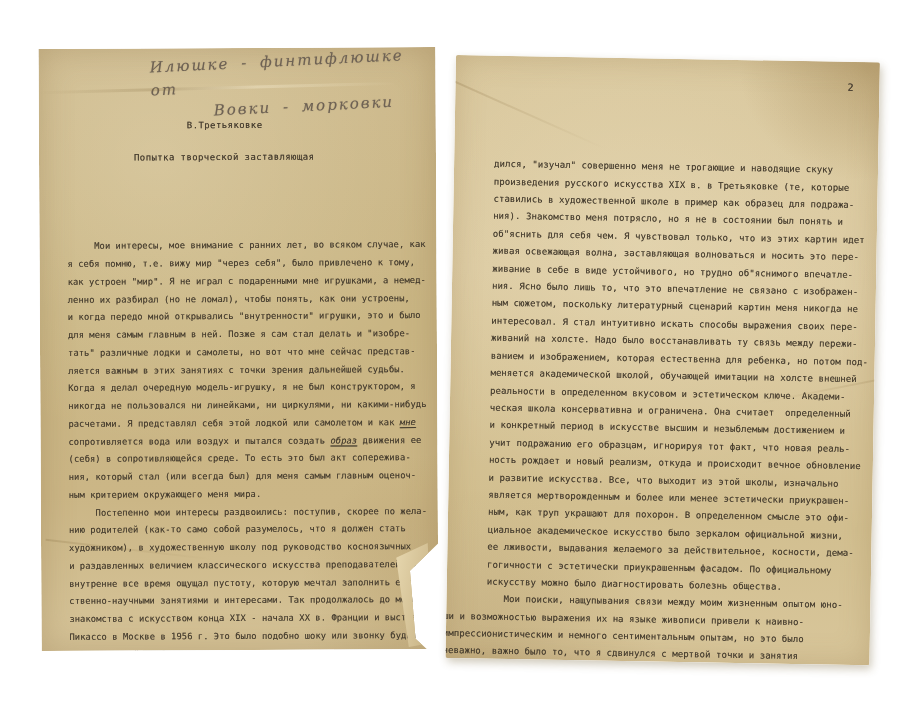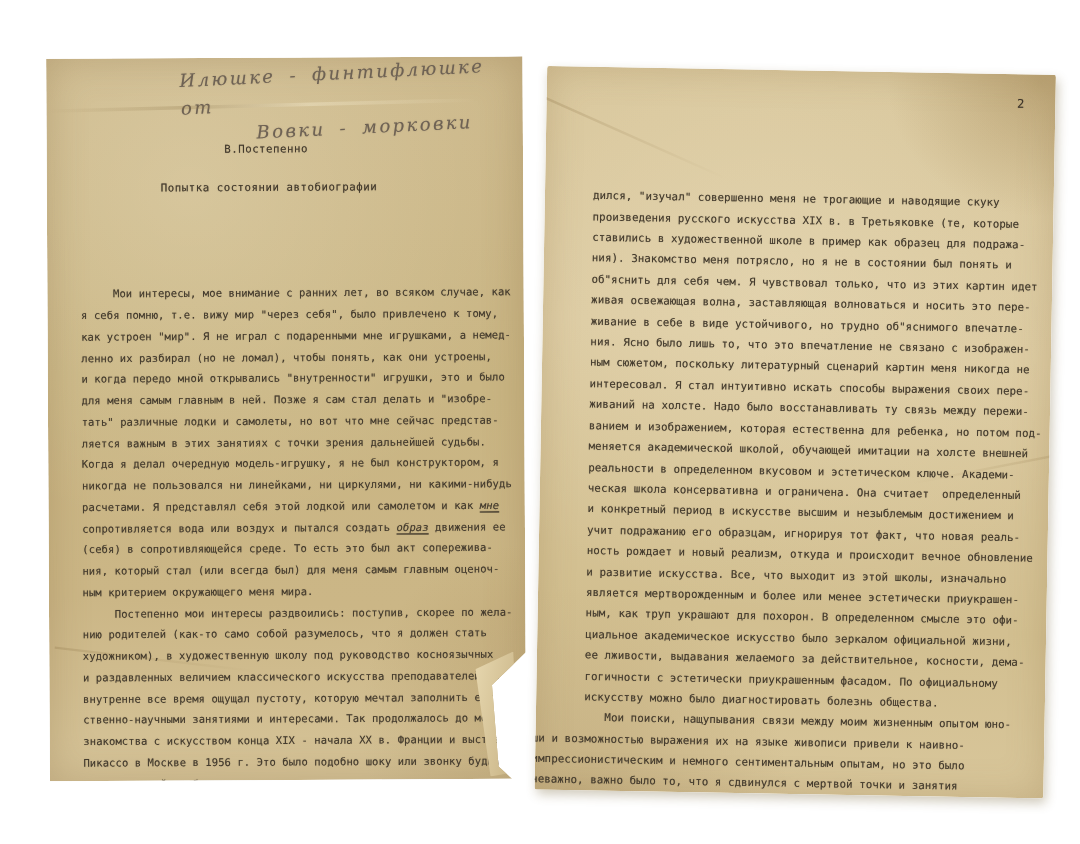--- a/index.html
+++ b/index.html
@@ -95,22 +95,22 @@
 </head>
 <body>
 
 <div class="scene">
 
   <div class="page page-left">
     <div class="inscription">
       <div class="ins1">Илюшке - финтифлюшке от</div>
       <div class="ins2">Вовки - морковки</div>
     </div>
-    <div class="author">В.Постепенно</div>
-    <div class="title">Попытка состоянии автобиографии</div>
+    <div class="author">В.Третьяковке</div>
+    <div class="title">Попытка творческой заставляющая</div>
     <div class="typebody body1">
       
     <div class="tline"><span>     Мои интересы, мое внимание с ранних лет, во всяком случае, как</span></div><div class="tline"><span>я себя помню, т.е. вижу мир "через себя", было привлечено к тому,</span></div><div class="tline"><span>как устроен "мир". Я не играл с подаренными мне игрушками, а немед-</span></div><div class="tline"><span>ленно их разбирал (но не ломал), чтобы понять, как они устроены,</span></div><div class="tline"><span>и когда передо мной открывались "внутренности" игрушки, это и было</span></div><div class="tline"><span>для меня самым главным в ней. Позже я сам стал делать и "изобре-</span></div><div class="tline"><span>тать" различные лодки и самолеты, но вот что мне сейчас представ-</span></div><div class="tline"><span>ляется важным в этих занятиях с точки зрения дальнейшей судьбы.</span></div><div class="tline"><span>Когда я делал очередную модель-игрушку, я не был конструктором, я</span></div><div class="tline"><span>никогда не пользовался ни линейками, ни циркулями, ни какими-нибудь</span></div><div class="tline"><span>расчетами. Я представлял себя этой лодкой или самолетом и как </span><span class="u">мне</span><span></span></div><div class="tline"><span>сопротивляется вода или воздух и пытался создать </span><span class="u">образ</span><span> движения ее</span></div><div class="tline"><span>(себя) в сопротивляющейся среде. То есть это был акт сопережива-</span></div><div class="tline"><span>ния, который стал (или всегда был) для меня самым главным оценоч-</span></div><div class="tline"><span>ным критерием окружающего меня мира.</span></div><div class="tline"><span>     Постепенно мои интересы раздвоились: поступив, скорее по жела-</span></div><div class="tline"><span>нию родителей (как-то само собой разумелось, что я должен стать</span></div><div class="tline"><span>художником), в художественную школу под руководство косноязычных</span></div><div class="tline"><span>и раздавленных величием классического искусства преподавателей, я</span></div><div class="tline"><span>внутренне все время ощущал пустоту, которую мечтал заполнить есте-</span></div><div class="tline"><span>ственно-научными занятиями и интересами. Так продолжалось до моего</span></div><div class="tline"><span>знакомства с искусством конца XIX - начала XX в. Франции и выставки</span></div><div class="tline"><span>Пикассо в Москве в 1956 г. Это было подобно шоку или звонку будиль-</span></div><div class="tline"><span>ника, который пробудил меня от сонного состояния, в котором я на-</span></div></div>
     <div class="crease crease-l1"></div>
     <div class="crease crease-l2"></div>
     <div class="fold"></div>
   </div>
 
   <div class="page page-right">
     <div class="pageno">2</div>

